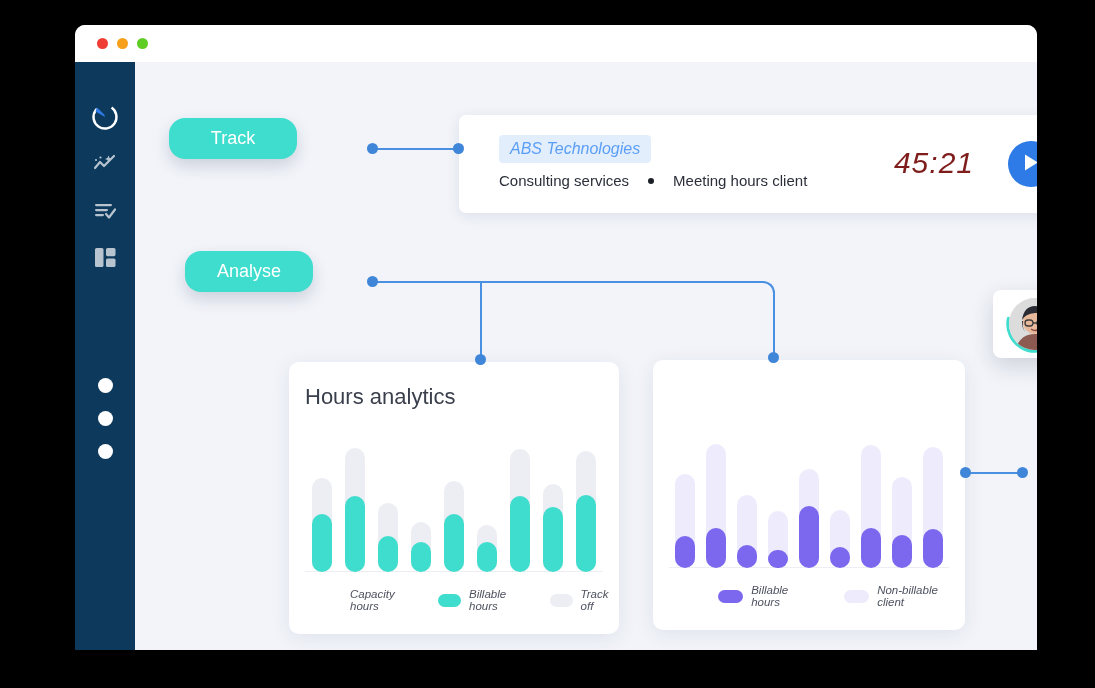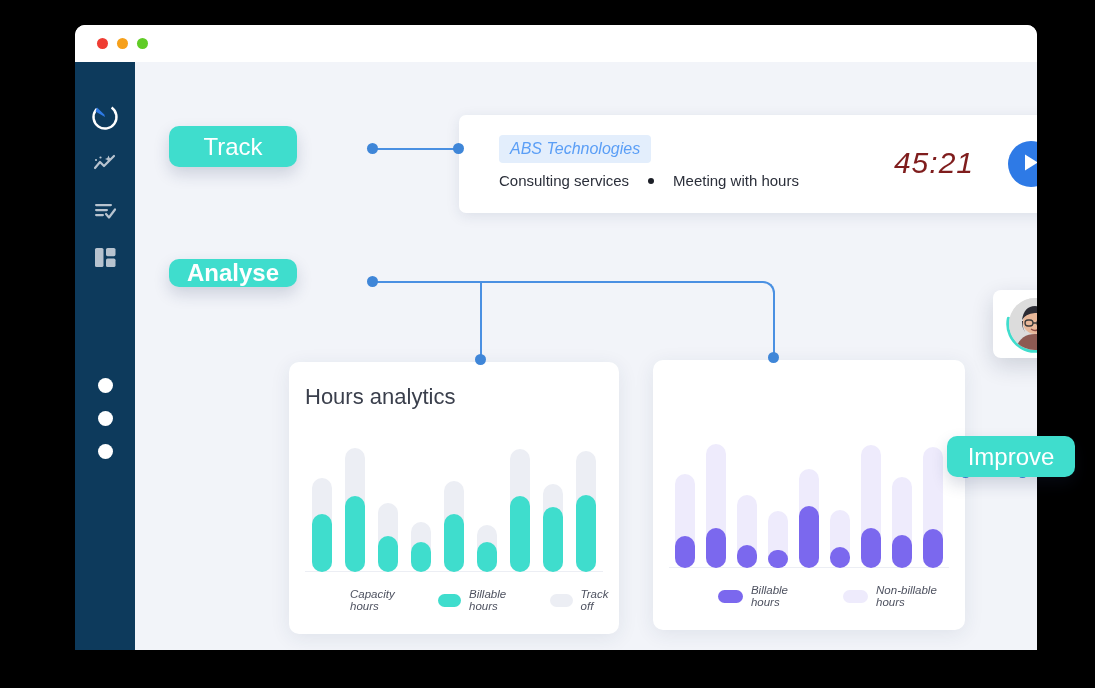--- a/index.html
+++ b/index.html
@@ -89,29 +89,28 @@
     width: 46px; height: 46px; border-radius: 50%;
     background: #2e7ae6;
     display: flex; align-items: center; justify-content: center;
     border: none; cursor: pointer;
   }
 
   
   .badge {
     position: absolute;
     background: #3fddcd; color: #ffffff;
-    font-size: 24px;
+    font-size: 18px;
     display: flex; align-items: center; justify-content: center;
-    border-radius: 10px;
+    border-radius: 16px;
     box-shadow: 0 7px 16px rgba(33,52,92,0.18);
     z-index: 6;
-    margin-top: 8px;
   }
   #badge-track   { left: 169px; top: 118px; width: 128px; height: 41px; }
-  #badge-analyse { left: 169px; top: 251px; width: 128px; height: 28px; font-weight: bold; }
+  #badge-analyse { left: 185px; top: 251px; width: 128px; height: 41px; }
   #badge-improve { left: 947px; top: 428px; width: 128px; height: 41px; }
 
   
   .conn { position: absolute; z-index: 5; }
   .cdot {
     position: absolute; width: 11px; height: 11px;
     border-radius: 50%; background: #3f86d8; z-index: 7;
   }
   .cline { position: absolute; background: #4a90e2; }
 
@@ -259,21 +258,21 @@
         <div class="cline" style="left:830px; top:410px; width:62px; height:2px;"></div>
         <div class="cdot" style="left:825px; top:405px;"></div>
         <div class="cdot" style="left:882px; top:405px;"></div>
       </div>
 
       <div class="tracker">
         <div class="tracker-company">ABS Technologies</div>
         <div class="tracker-sub">
           <span>Consulting services</span>
           <span class="tracker-dot"></span>
-          <span>Meeting with hours</span>
+          <span>Meeting hours client</span>
         </div>
         <div class="tracker-time">45:21</div>
         <button class="play-btn">
           <span>
             <svg width="17" height="19" viewBox="0 0 17 19">
                 <path d="M2 1.5 L15 9.5 L2 17.5 Z" fill="#ffffff"></path>
               </svg>
           </span>
         </button>
       </div>
@@ -338,21 +337,21 @@
             <div class="bar bar-fg" style="left: 239.333px; width: 20px; height: 33px; background: rgb(123, 104, 238);"></div>
             <div class="bar bar-fg" style="left: 270.444px; width: 20px; height: 39px; background: rgb(123, 104, 238);"></div>
           </div>
         <div class="legend" id="legend-billable">
             <div class="legend-item" style="margin-left: 18px;">
               <span class="legend-pill" style="background: rgb(123, 104, 238);"></span>
               <span>Billable hours</span>
             </div>
             <div class="legend-item" style="margin-left: 26px;">
               <span class="legend-pill" style="background: rgb(238, 235, 252);"></span>
-              <span>Non-billable hours</span>
+              <span>Non-billable client</span>
             </div>
           </div>
       </div>
 
       <div class="avatars">
         <div class="avatar">
           <svg class="avatar-ring" viewBox="0 0 60 60">
             <circle cx="30" cy="30" r="27" fill="none" stroke="#3fddcd" stroke-width="3.5" stroke-dasharray="118 52" stroke-linecap="round" transform="rotate(-60 30 30)"></circle>
           </svg>
           <div class="avatar-img">
@@ -370,15 +369,14 @@
           </div>
         </div>
 
       </div>
 
     </div>
   </div>
 
   <div class="badge" id="badge-track">Track</div>
   <div class="badge" id="badge-analyse">Analyse</div>
-  <div class="badge" id="badge-improve">Improve</div>
 
 </div>
 
 </body></html>

